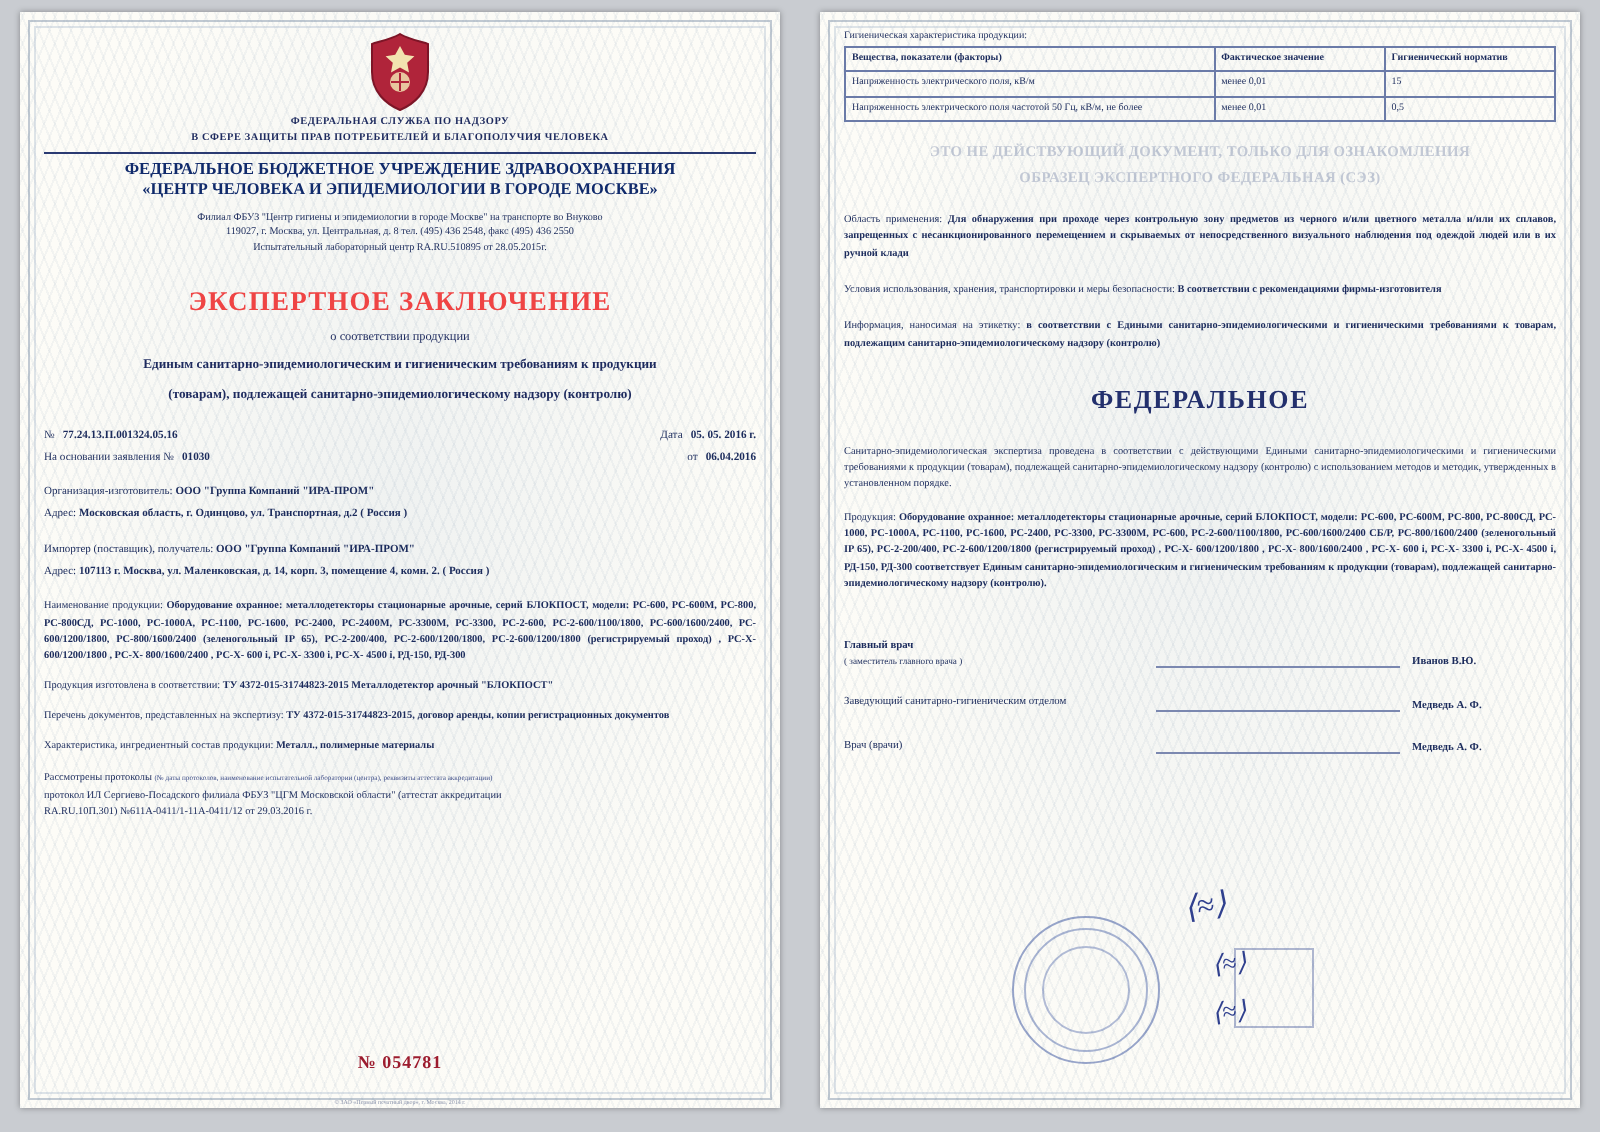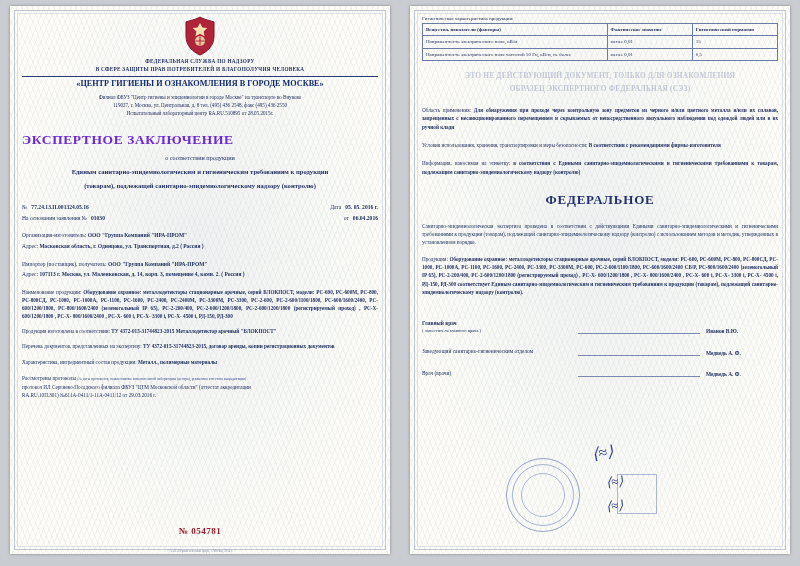--- a/index.html
+++ b/index.html
@@ -89,24 +89,25 @@
   }
   .addr {
     margin-top: 5px;
     text-align: center;
     font-size: 5.1px;
     color: #1b2b5c;
     line-height: 1.55;
   }
 
   .title-main {
+    text-align: center;
     margin-top: 14px;
     font-size: 13.5px;
     letter-spacing: .6px;
-    color: #6d28d9;
+    color: #ef4444;
     font-weight: bold;
   }
   .title-sub {
     text-align: center;
     font-size: 6.2px;
     color: #1d2a5e;
     margin-top: 5px;
     line-height: 1.6;
   }
   .title-sub2 {
@@ -285,21 +286,22 @@
           <path d="M17 1 C22 4, 29 5, 31 6 L31 20 C31 30, 24 36, 17 39 C10 36, 3 30, 3 20 L3 6 C5 5, 12 4, 17 1 Z" fill="#b0243a" stroke="#7d1527" stroke-width="1"></path>
           <path d="M17 7 l2.4 4.4 4.8 .7 -3.6 3.3 .9 4.8 -4.5-2.4 -4.5 2.4 .9-4.8 -3.6-3.3 4.8-.7Z" fill="#f2e3b0"></path>
           <circle cx="17" cy="25" r="5" fill="#f2e3b0" opacity="0.85"></circle>
           <path d="M12.5 25 h9 M17 20.5 v9" stroke="#b0243a" stroke-width="1"></path>
         </svg>
       </div>
 
       <div class="hdr1">ФЕДЕРАЛЬНАЯ СЛУЖБА ПО НАДЗОРУ</div>
       <div class="hdr1">В СФЕРЕ ЗАЩИТЫ ПРАВ ПОТРЕБИТЕЛЕЙ И БЛАГОПОЛУЧИЯ ЧЕЛОВЕКА</div>
       <div class="hdr-rule"></div>
-      <div class="hdr4">«ЦЕНТР ГИГИЕНЫ И ОЗНАКОМЛЕНИЯ В ГОРОДЕ МОСКВЕ»</div>
+      <div class="hdr3">ФЕДЕРАЛЬНОЕ БЮДЖЕТНОЕ УЧРЕЖДЕНИЕ ЗДРАВООХРАНЕНИЯ</div>
+      <div class="hdr4">«ЦЕНТР ЧЕЛОВЕКА И ЭПИДЕМИОЛОГИИ В ГОРОДЕ МОСКВЕ»</div>
 
       <div class="addr">
         <div>Филиал ФБУЗ "Центр гигиены и эпидемиологии в городе Москве" на транспорте во Внуково</div>
         <div>119027, г. Москва, ул. Центральная, д. 8 тел. (495) 436 2548, факс (495) 436 2550</div>
         <div>Испытательный лабораторный центр RA.RU.510895 от 28.05.2015г.</div>
       </div>
 
       <div class="title-main">ЭКСПЕРТНОЕ ЗАКЛЮЧЕНИЕ</div>
       <div class="title-sub">о соответствии продукции</div>
       <div class="title-sub2">Единым санитарно-эпидемиологическим и гигиеническим требованиям к продукции</div>

